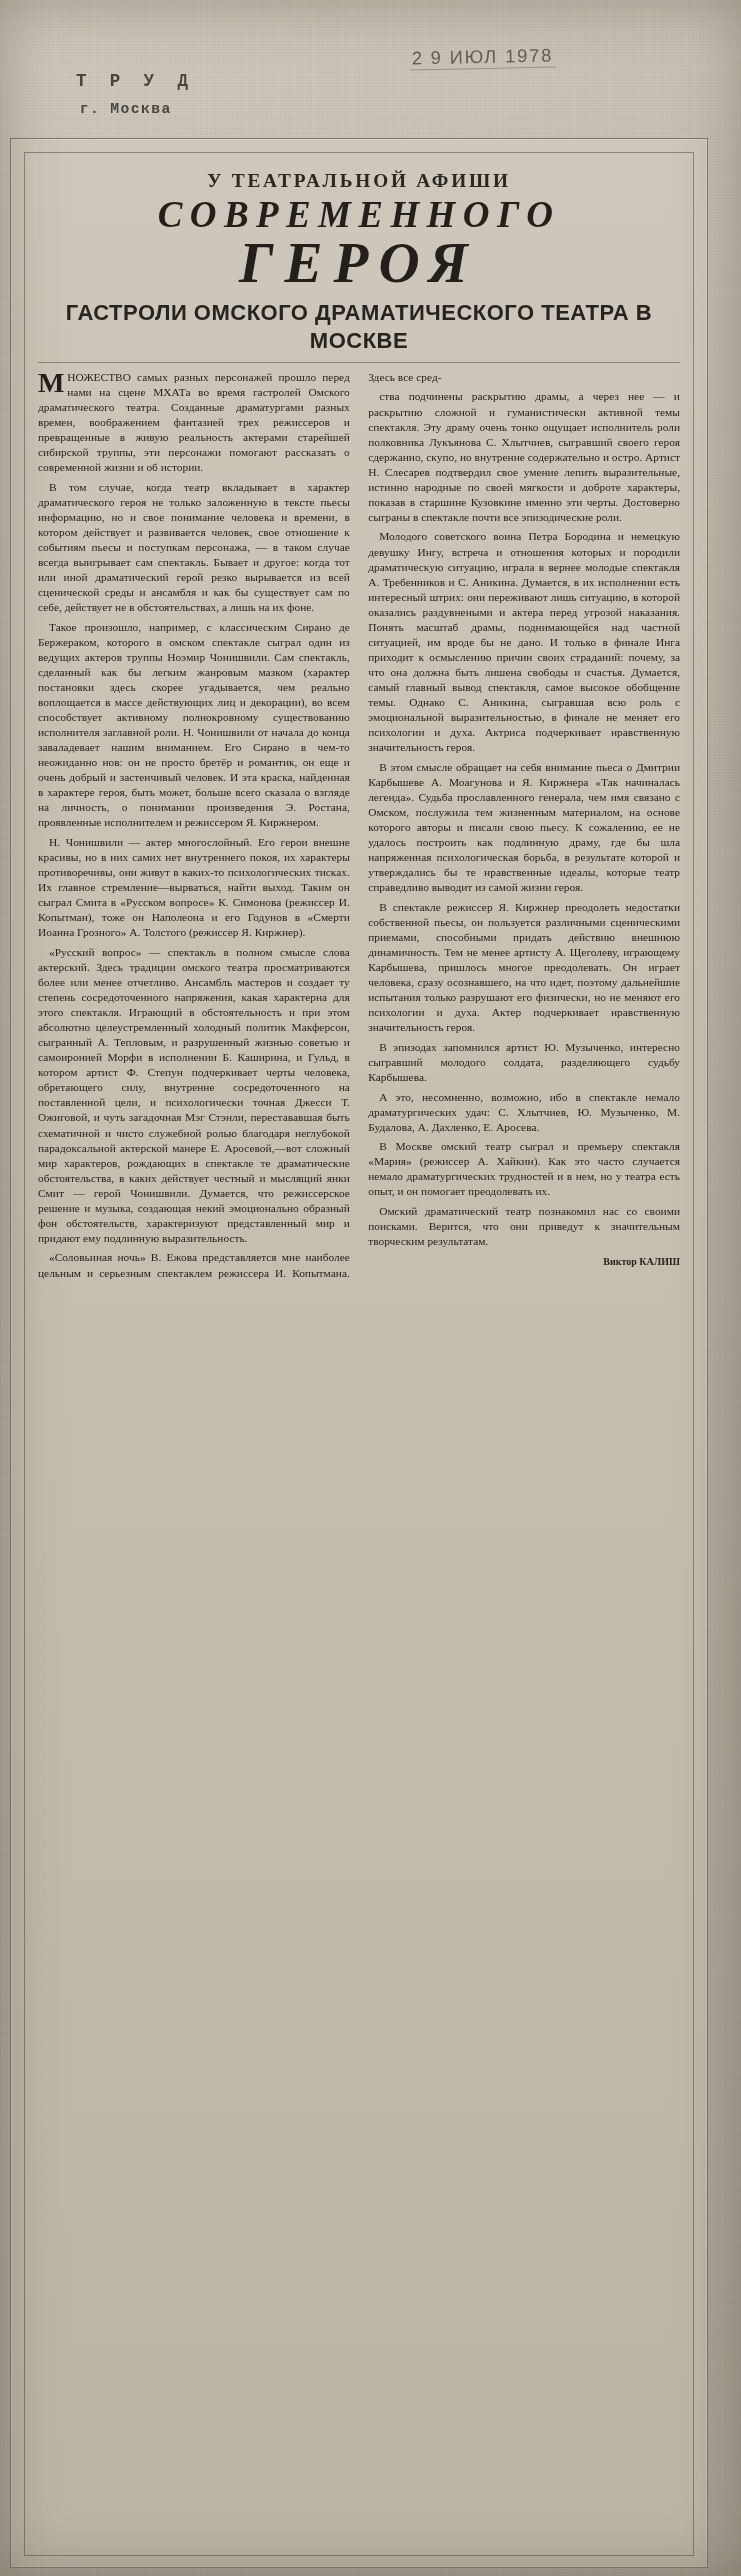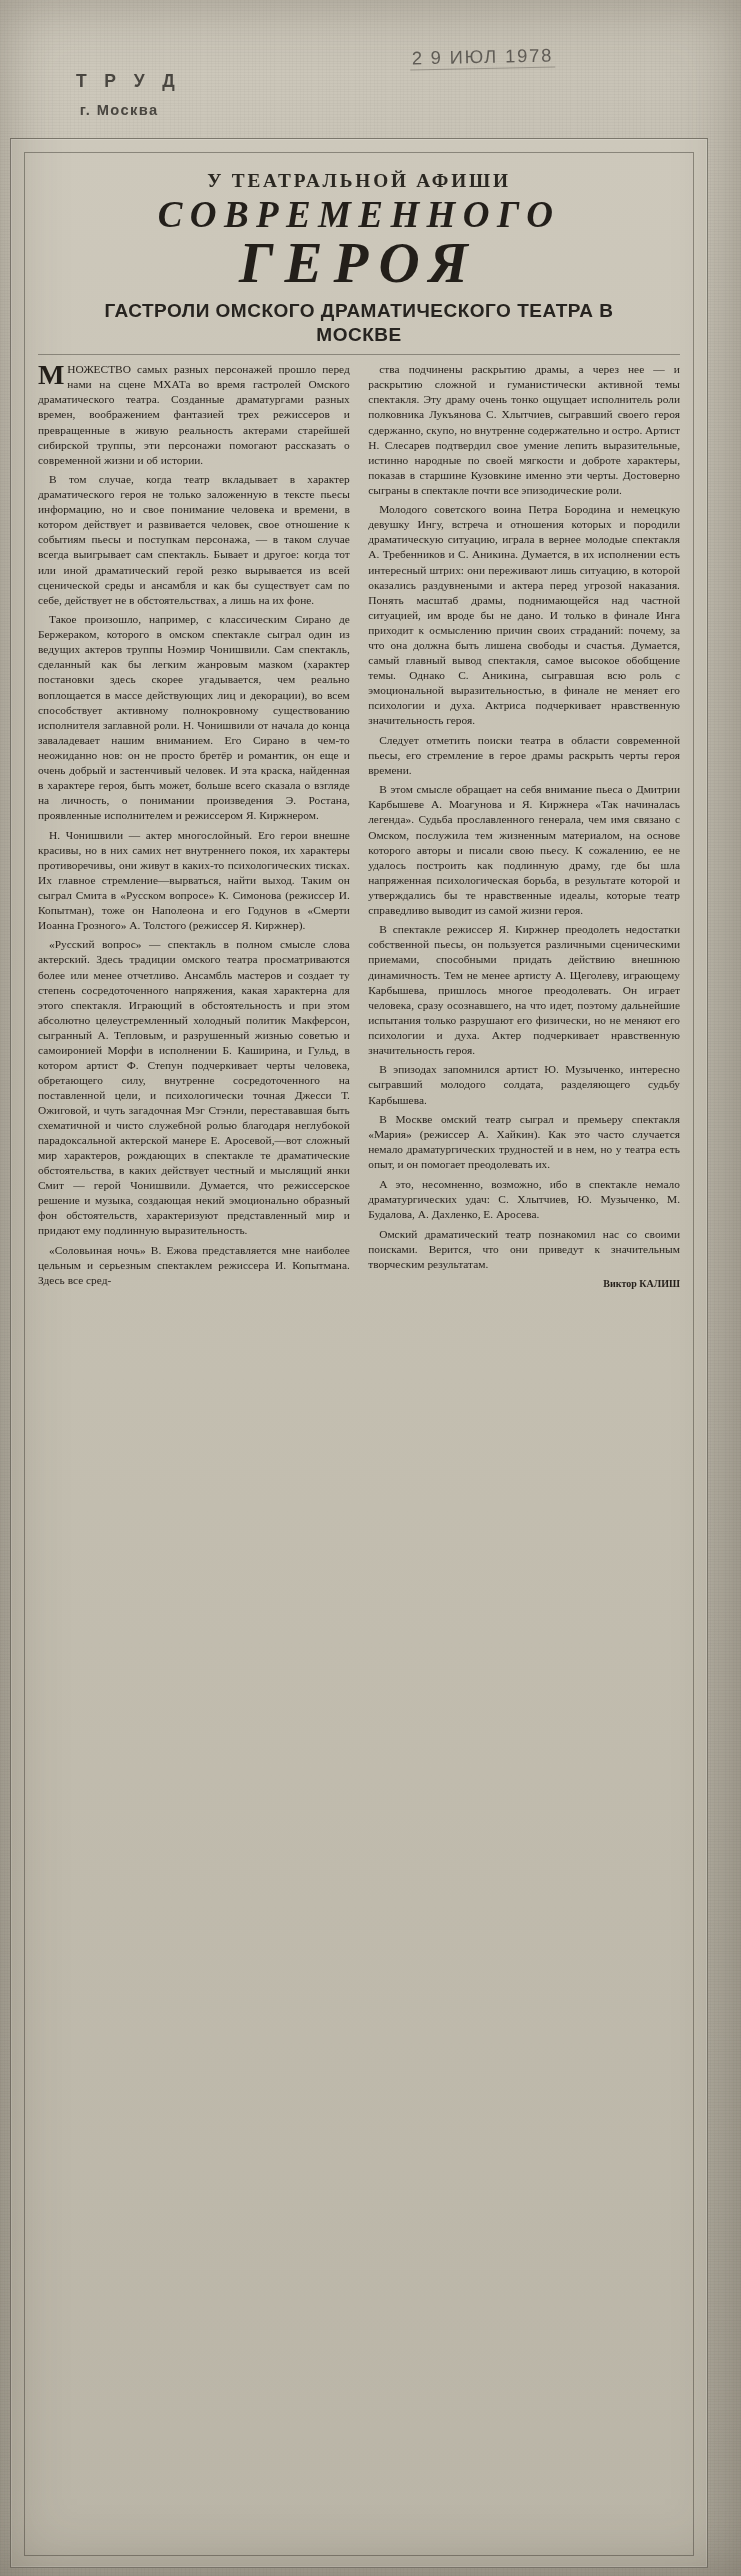--- a/index.html
+++ b/index.html
@@ -27,21 +27,21 @@
     mix-blend-mode:multiply;
   }
   .clip-top{
     position:absolute;
     left:28px; top:18.4px;
     width:681px; height:120px;
   }
   .masthead{
     position:absolute;
     left:48px; top:53px;
-    font-family:Liberation Sans, sans-serif;
+    font-family:Liberation Mono, monospace;
     font-weight:700;
     font-size:17.5px;
     letter-spacing:6.4px;
     color:#2d2a26;
     opacity:.82;
   }
   .masthead .small{
     display:block;
     font-size:14.7px;
     letter-spacing:1.4px;
@@ -112,21 +112,21 @@
   .h-line3{
     font-size:57px;
     letter-spacing:11px;
     font-style:italic;
     margin:3.7px 0 5.5px 0;
   }
   .subhead{
     text-align:center;
     font-family:"Liberation Sans", sans-serif;
     font-weight:700;
-    font-size:19px;
+    font-size:22px;
     letter-spacing:0.5px;
     color:#272420;
     line-height:1.25;
     margin:9.2px 24px 7.4px 24px;
   }
   .rule{
     height:0.9px;background:rgba(60,55,48,.45);
     margin:5.5px 0 7.4px 0;
   }
   .cols{
@@ -193,26 +193,25 @@
 
       <div class="cols">
         <p class="first dropcap">МНОЖЕСТВО самых разных персонажей прошло перед нами на сцене МХАТа во время гастролей Омского драматического театра. Созданные драматургами разных времен, воображением фантазией трех режиссеров и превращенные в живую реальность актерами старейшей сибирской труппы, эти персонажи помогают рассказать о современной жизни и об истории.</p>
         <p>В том случае, когда театр вкладывает в характер драматического героя не только заложенную в тексте пьесы информацию, но и свое понимание человека и времени, в котором действует и развивается человек, свое отношение к событиям пьесы и поступкам персонажа, — в таком случае всегда выигрывает сам спектакль. Бывает и другое: когда тот или иной драматический герой резко вырывается из всей сценической среды и ансамбля и как бы существует сам по себе, действует не в обстоятельствах, а лишь на их фоне.</p>
         <p>Такое произошло, например, с классическим Сирано де Бержераком, которого в омском спектакле сыграл один из ведущих актеров труппы Ноэмир Чонишвили. Сам спектакль, сделанный как бы легким жанровым мазком (характер постановки здесь скорее угадывается, чем реально воплощается в массе действующих лиц и декорации), во всем способствует активному полнокровному существованию исполнителя заглавной роли. Н. Чонишвили от начала до конца заваладевает нашим вниманием. Его Сирано в чем-то неожиданно нов: он не просто бретёр и романтик, он еще и очень добрый и застенчивый человек. И эта краска, найденная в характере героя, быть может, больше всего сказала о взгляде на личность, о понимании произведения Э. Ростана, проявленные исполнителем и режиссером Я. Киржнером.</p>
         <p>Н. Чонишвили — актер многослойный. Его герои внешне красивы, но в них самих нет внутреннего покоя, их характеры противоречивы, они живут в каких-то психологических тисках. Их главное стремление—вырваться, найти выход. Таким он сыграл Смита в «Русском вопросе» К. Симонова (режиссер И. Копытман), тоже он Наполеона и его Годунов в «Смерти Иоанна Грозного» А. Толстого (режиссер Я. Киржнер).</p>
         <p>«Русский вопрос» — спектакль в полном смысле слова актерский. Здесь традиции омского театра просматриваются более или менее отчетливо. Ансамбль мастеров и создает ту степень сосредоточенного напряжения, какая характерна для этого спектакля. Играющий в обстоятельность и при этом абсолютно целеустремленный холодный политик Макферсон, сыгранный А. Тепловым, и разрушенный жизнью советью и самоиронией Морфи в исполнении Б. Каширина, и Гульд, в котором артист Ф. Степун подчеркивает черты человека, обретающего силу, внутренне сосредоточенного на поставленной цели, и психологически точная Джесси Т. Ожиговой, и чуть загадочная Мэг Стэнли, перестававшая быть схематичной и чисто служебной ролью благодаря неглубокой парадоксальной актерской манере Е. Аросевой,—вот сложный мир характеров, рождающих в спектакле те драматические обстоятельства, в каких действует честный и мыслящий янки Смит — герой Чонишвили. Думается, что режиссерское решение и музыка, создающая некий эмоционально образный фон обстоятельств, характеризуют представленный мир и придают ему подлинную выразительность.</p>
         <p>«Соловьиная ночь» В. Ежова представляется мне наиболее цельным и серьезным спектаклем режиссера И. Копытмана. Здесь все сред-</p>
         <p>ства подчинены раскрытию драмы, а через нее — и раскрытию сложной и гуманистически активной темы спектакля. Эту драму очень тонко ощущает исполнитель роли полковника Лукъянова С. Хлытчиев, сыгравший своего героя сдержанно, скупо, но внутренне содержательно и остро. Артист Н. Слесарев подтвердил свое умение лепить выразительные, истинно народные по своей мягкости и доброте характеры, показав в старшине Кузовкине именно эти черты. Достоверно сыграны в спектакле почти все эпизодические роли.</p>
         <p>Молодого советского воина Петра Бородина и немецкую девушку Ингу, встреча и отношения которых и породили драматическую ситуацию, играла в вернее молодые спектакля А. Требенников и С. Аникина. Думается, в их исполнении есть интересный штрих: они переживают лишь ситуацию, в которой оказались раздувнеными и актера перед угрозой наказания. Понять масштаб драмы, поднимающейся над частной ситуацией, им вроде бы не дано. И только в финале Инга приходит к осмыслению причин своих страданий: почему, за что она должна быть лишена свободы и счастья. Думается, самый главный вывод спектакля, самое высокое обобщение темы. Однако С. Аникина, сыгравшая всю роль с эмоциональной выразительностью, в финале не меняет его психологии и духа. Актриса подчеркивает нравственную значительность героя.</p>
-        <p>Следует отметить поиски театра в области современной пьесы, его стремление в герое драмы раскрыть черты героя времени.</p>
         <p>В этом смысле обращает на себя внимание пьеса о Дмитрии Карбышеве А. Моагунова и Я. Киржнера «Так начиналась легенда». Судьба прославленного генерала, чем имя связано с Омском, послужила тем жизненным материалом, на основе которого авторы и писали свою пьесу. К сожалению, ее не удалось построить как подлинную драму, где бы шла напряженная психологическая борьба, в результате которой и утверждались бы те нравственные идеалы, которые театр справедливо выводит из самой жизни героя.</p>
         <p>В спектакле режиссер Я. Киржнер преодолеть недостатки собственной пьесы, он пользуется различными сценическими приемами, способными придать действию внешнюю динамичность. Тем не менее артисту А. Щеголеву, играющему Карбышева, пришлось многое преодолевать. Он играет человека, сразу осознавшего, на что идет, поэтому дальнейшие испытания только разрушают его физически, но не меняют его психологии и духа. Актер подчеркивает нравственную значительность героя.</p>
         <p>В эпизодах запомнился артист Ю. Музыченко, интересно сыгравший молодого солдата, разделяющего судьбу Карбышева.</p>
+        <p>А это, несомненно, возможно, ибо в спектакле немало драматургических удач: С. Хлытчиев, Ю. Музыченко, М. Будалова, А. Дахленко, Е. Аросева.</p>
         <p>В Москве омский театр сыграл и премьеру спектакля «Мария» (режиссер А. Хайкин). Как это часто случается немало драматургических трудностей и в нем, но у театра есть опыт, и он помогает преодолевать их.</p>
-        <p>А это, несомненно, возможно, ибо в спектакле немало драматургических удач: С. Хлытчиев, Ю. Музыченко, М. Будалова, А. Дахленко, Е. Аросева.</p>
         <p>Омский драматический театр познакомил нас со своими поисками. Верится, что они приведут к значительным творческим результатам.</p>
         <div class="signature">Виктор КАЛИШ</div>
       </div>
 
     </div>
   </div>
 
   <div class="edge-shadow"></div>
 </div>
 

